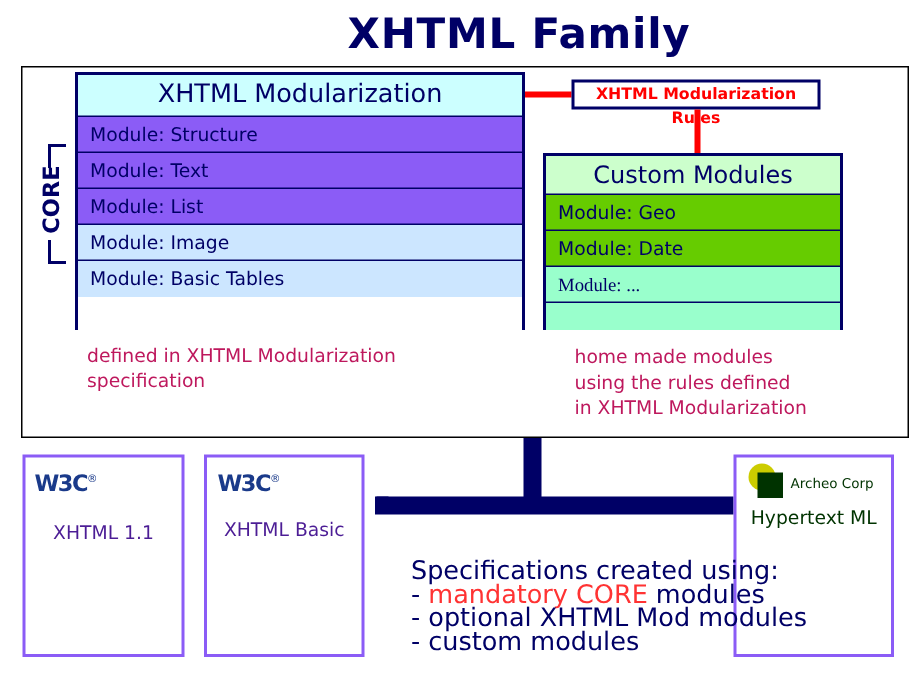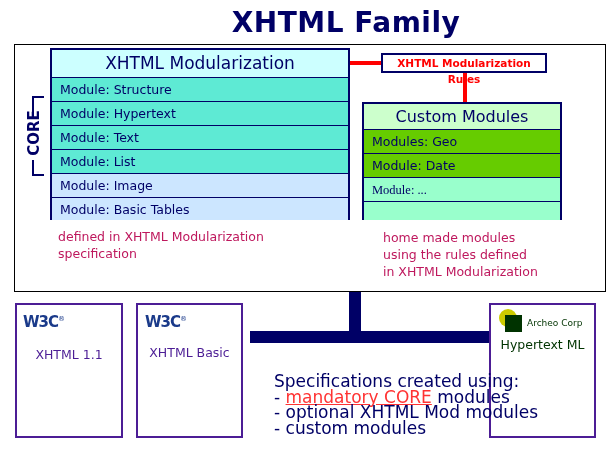--- a/index.html
+++ b/index.html
@@ -3,78 +3,77 @@
 <meta charset="utf-8">
 <style>
   html,body{margin:0;padding:0;background:#fff;}
   body{width:616px;height:456px;position:relative;overflow:hidden;font-family:"DejaVu Sans",sans-serif;color:#000066;}
   .abs{position:absolute;box-sizing:border-box;}
   .title{left:0;top:6px;width:616px;text-align:center;font-size:28px;font-weight:bold;color:#000066;padding-left:76px;letter-spacing:0.5px;}
   .outer{left:14px;top:44px;width:592px;height:248px;border:1px solid #000;}
   .modbox{left:50px;top:48px;width:300px;height:172px;border:2px solid #000066;border-bottom:none;overflow:hidden;}
   .modbox .hdr{height:27px;background:#ccffff;text-align:center;font-size:17px;line-height:27px;border-bottom:1px solid #000066;}
   .row{height:24px;line-height:24px;font-size:12.5px;padding-left:8px;border-bottom:1px solid #000066;box-sizing:border-box;}
-  .core{background:#5eead4;}
+  .core{background:#8b5cf6;}
   .opt{background:#cce6ff;}
   .core-label{left:22px;top:96px;width:24px;height:80px;}
   .core-text{position:absolute;left:-22px;top:28px;width:68px;text-align:center;transform:rotate(-90deg);font-size:15px;font-weight:bold;color:#000066;}
   .bracket-top{position:absolute;left:10px;top:0;width:10px;height:14px;border-left:2px solid #000066;border-top:2px solid #000066;}
   .bracket-bot{position:absolute;left:10px;bottom:0;width:10px;height:14px;border-left:2px solid #000066;border-bottom:2px solid #000066;}
   .note{font-size:12.5px;line-height:17px;color:#be185d;}
   .rules{left:381px;top:53px;width:166px;height:20px;border:2px solid #000066;background:#fff;color:#ff0000;font-size:10.5px;font-weight:bold;text-align:center;line-height:16px;}
   .redh{left:350px;top:61px;width:33px;height:4px;background:#ff0000;}
   .redv{left:463px;top:73px;width:4px;height:30px;background:#ff0000;}
   .custbox{left:362px;top:102px;width:200px;height:118px;border:2px solid #000066;border-bottom:none;overflow:hidden;}
   .custbox .hdr{height:25px;background:#ccffcc;text-align:center;font-size:16px;line-height:25px;border-bottom:1px solid #000066;}
   .grn{background:#66cc00;}
   .aqua{background:#99ffcc;font-family:Liberation Serif, serif;}
-  .card{border:2px solid #4c1d95;background:#fff;}
+  .card{border:2px solid #8b5cf6;background:#fff;}
   .w3c{font-size:15px;font-weight:bold;color:#1a3a8a;letter-spacing:-1px;}
   .w3c sup{font-size:7px;font-weight:normal;}
   .cardtitle{font-size:12.5px;color:#4c1d95;}
   .stem{left:349px;top:292px;width:12px;height:40px;background:#000066;}
   .bar{left:250px;top:331px;width:240px;height:12px;background:#000066;}
   .tick{left:251px;top:331px;width:8px;height:8px;background:#000066;}
   .spec{left:274px;top:350px;font-size:17px;line-height:15.5px;color:#000066;margin-top:24px;}
-  .red{color:#ff3333;text-decoration:underline;}
+  .red{color:#ff3333;}
 </style>
 </head>
 <body>
 
 <div class="abs title">XHTML Family</div>
 
 <div class="abs outer"></div>
 
 <div class="abs core-label">
   <div class="bracket-top"></div>
   <div class="core-text">CORE</div>
   <div class="bracket-bot"></div>
 </div>
 
 <div class="abs modbox">
   <div class="hdr">XHTML Modularization</div>
   <div class="row core">Module: Structure</div>
-  <div class="row core">Module: Hypertext</div>
   <div class="row core">Module: Text</div>
   <div class="row core">Module: List</div>
   <div class="row opt">Module: Image</div>
   <div class="row opt" style="border-bottom:none">Module: Basic Tables</div>
 </div>
 <div class="abs note" style="left:58px;top:228px;">
   <div>defined in XHTML Modularization</div>
   <div>specification</div>
 </div>
 
 <div class="abs redh"></div>
 <div class="abs rules">XHTML Modularization Rules</div>
 <div class="abs redv"></div>
 
 <div class="abs custbox">
   <div class="hdr">Custom Modules</div>
-  <div class="row grn">Modules: Geo</div>
+  <div class="row grn">Module: Geo</div>
   <div class="row grn">Module: Date</div>
   <div class="row aqua">Module: ...</div>
   <div class="row aqua" style="border-bottom:none;height:20px"></div>
 </div>
 <div class="abs note" style="left:383px;top:229px;">
   <div>home made modules</div>
   <div>using the rules defined</div>
   <div>in XHTML Modularization</div>
 </div>
 

